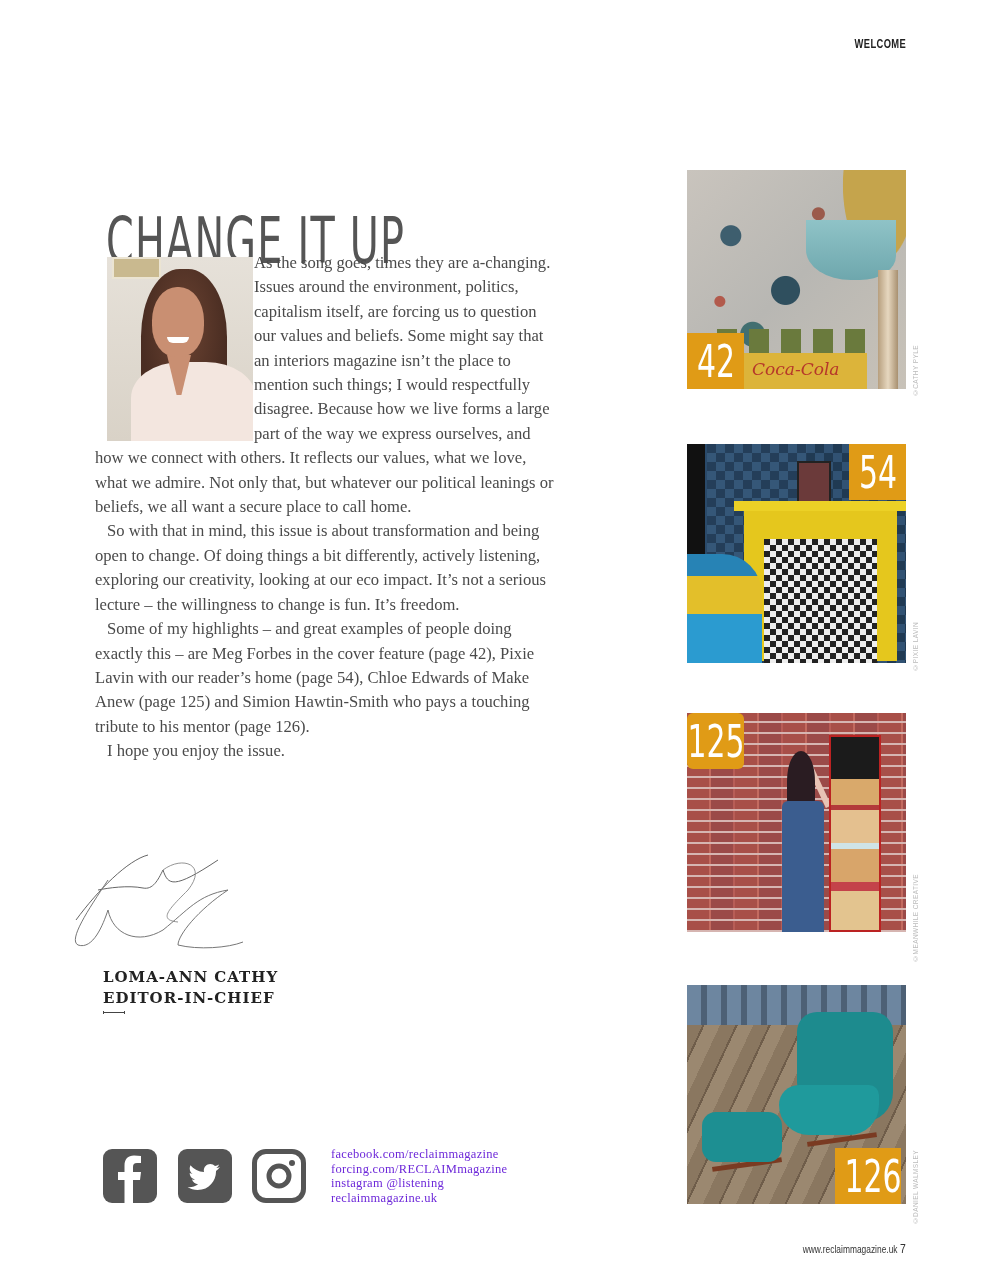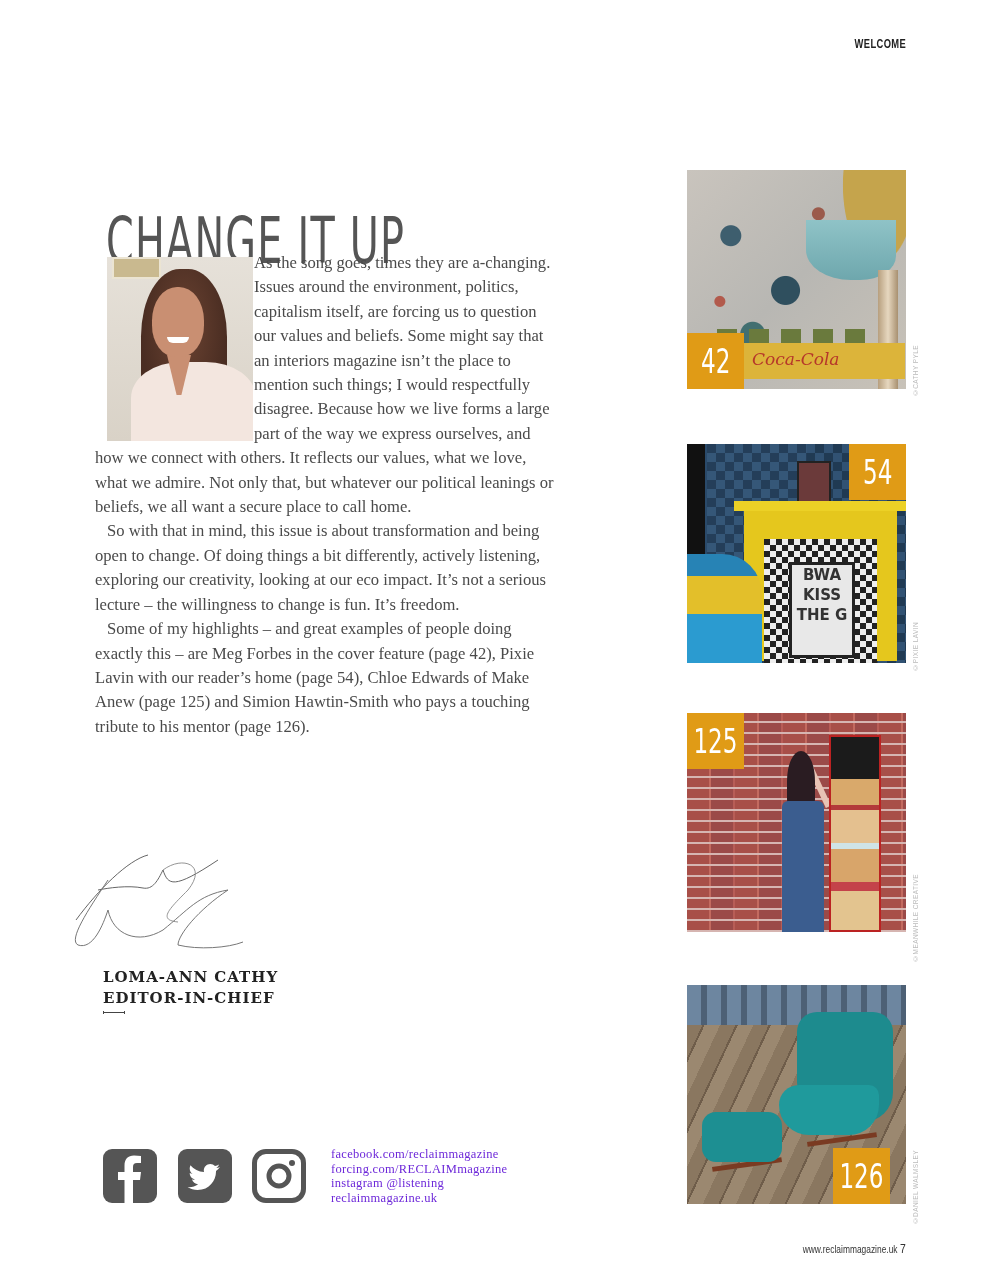--- a/index.html
+++ b/index.html
@@ -29,36 +29,36 @@
   .editor-rule::before { left: 0; } .editor-rule::after { right: 0; }
 
   .social-icon { position: absolute; top: 1149px; width: 54px; height: 54px; border-radius: 9px; }
   .social-fb { left: 103px; background: #555; }
   .social-tw { left: 178px; background: #555; }
   .social-ig { left: 252px; border: 5px solid #555; box-sizing: border-box; border-radius: 14px; }
   .social-links { position: absolute; left: 331px; top: 1147px; font-family: "Liberation Serif", serif; font-size: 12.5px; line-height: 14.6px; color: #6d28d9; letter-spacing: 0.3px; }
   .social-links div { white-space: nowrap; }
 
   .thumb { position: absolute; left: 687px; width: 219px; height: 219px; overflow: hidden; }
-  .badge { position: absolute; width: 57px; height: 56px; background: #e09b16; color: #fff; font-family: "DejaVu Sans", sans-serif; font-size: 34px; display: flex; align-items: center; justify-content: center; }
+  .badge { position: absolute; width: 57px; height: 56px; background: #e09b16; color: #fff; font-family: "DejaVu Sans", sans-serif; font-size: 44px; display: flex; align-items: center; justify-content: center; }
   .badge span { display: inline-block; transform: scaleX(0.68); }
   .credit { position: absolute; left: 912px; font-family: "Liberation Sans", sans-serif; font-size: 6.5px; color: #bbb; writing-mode: vertical-rl; transform: rotate(180deg); letter-spacing: 0.4px; white-space: nowrap; }
 
   
   .t1 { top: 170px; background:
     radial-gradient(circle at 20% 30%, #3e5e6e 0 10px, transparent 11px),
     radial-gradient(circle at 45% 55%, #2f4f5e 0 14px, transparent 15px),
     radial-gradient(circle at 30% 75%, #416f70 0 12px, transparent 13px),
     radial-gradient(circle at 60% 20%, #9b5a4b 0 6px, transparent 7px),
     radial-gradient(circle at 15% 60%, #b25a4c 0 5px, transparent 6px),
     linear-gradient(135deg, #c9c4bd 0%, #b8b7b3 50%, #c8c2b8 100%); }
   .t1 .shade { position: absolute; right: 0; top: 0; width: 90px; height: 150px; background: radial-gradient(ellipse at 70% 10%, #c5a44c 0 40%, transparent 41%); }
   .t1 .feathers { position: absolute; right: 10px; top: 50px; width: 90px; height: 60px; background: linear-gradient(180deg, #8fc3c7, #6ea7ad); border-radius: 0 0 40% 50%; }
   .t1 .lampbase { position: absolute; right: 8px; top: 100px; width: 20px; height: 119px; background: linear-gradient(90deg, #b79f7e, #e6d7bf, #a89070); }
-  .t1 .crate { position: absolute; left: 57px; bottom: 10px; width: 161px; height: 36px; background: #dcb43a; }
+  .t1 .crate { position: absolute; left: 57px; bottom: 0; width: 123px; height: 36px; background: #dcb43a; }
   .t1 .crate span { position: absolute; left: 8px; top: 6px; font-family: "DejaVu Serif", serif; font-style: italic; font-size: 17px; color: #b6372a; }
   .t1 .plants { position: absolute; left: 30px; bottom: 36px; width: 160px; height: 24px; background: repeating-linear-gradient(90deg, #6a7a3d 0 20px, transparent 20px 32px); }
 
   
   .t2 { top: 444px; background: linear-gradient(90deg, #111 0 18px, #2a4a6a 18px 55%, #1f3f5c 55%); }
   .t2 .tiles { position: absolute; left: 20px; top: 0; width: 199px; height: 219px; background: repeating-conic-gradient(#3d5f82 0 25%, #20364d 0 50%) 0 0/18px 18px; opacity: 0.6; }
   .t2 .mantel { position: absolute; left: 47px; top: 57px; width: 172px; height: 10px; background: #ecd126; }
   .t2 .frieze { position: absolute; left: 57px; top: 67px; width: 152px; height: 28px; background: #e5c71d; }
   .t2 .legL { position: absolute; left: 57px; top: 67px; width: 20px; height: 150px; background: #e5c71d; }
   .t2 .legR { position: absolute; left: 190px; top: 67px; width: 20px; height: 150px; background: #e5c71d; }
@@ -104,20 +104,21 @@
   <div class="neck"></div>
   <div class="face"></div>
   <div class="smile"></div>
 </div>
 
 <div class="body-text">
   <div class="float-spacer"></div>
   <p>As the song goes, times they are a-changing. Issues around the environment, politics, capitalism itself, are forcing us to question our values and beliefs. Some might say that an interiors magazine isn’t the place to mention such things; I would respectfully disagree. Because how we live forms a large part of the way we express ourselves, and how we connect with others. It reflects our values, what we love, what we admire. Not only that, but whatever our political leanings or beliefs, we all want a secure place to call home.</p>
   <p class="indent">So with that in mind, this issue is about transformation and being open to change. Of doing things a bit differently, actively listening, exploring our creativity, looking at our eco impact. It’s not a serious lecture – the willingness to change is fun. It’s freedom.</p>
   <p class="indent">Some of my highlights – and great examples of people doing exactly this – are Meg Forbes in the cover feature (page 42), Pixie Lavin with our reader’s home (page 54), Chloe Edwards of Make Anew (page 125) and Simion Hawtin-Smith who pays a touching tribute to his mentor (page 126).</p>
+  <p class="indent">I hope you enjoy the issue.</p>
 </div>
 
 <svg class="signature" viewBox="0 0 180 110">
   <path d="M8 70 C 30 40, 60 10, 80 5 M 30 40 C 40 38, 60 35, 75 38 C 85 40, 90 30, 95 20 C 100 35, 105 40, 150 10" stroke="#666" stroke-width="1" fill="none"></path>
   <path d="M40 30 C 20 60, 0 90, 10 95 C 25 100, 35 75, 40 60 C 45 85, 70 95, 95 80 C 120 60, 130 45, 160 40 C 130 60, 110 85, 110 95 C 130 100, 160 98, 175 92" stroke="#777" stroke-width="1" fill="none"></path>
   <path d="M95 20 C 115 5, 140 15, 120 40 C 100 60, 90 70, 110 72" stroke="#888" stroke-width="0.9" fill="none"></path>
 </svg>
 
 <div class="editor-name">
   <div>LOMA-ANN CATHY</div>
@@ -164,50 +165,49 @@
 <div class="credit" style="top:345px;">©CATHY PYLE</div>
 
 <div class="thumb t2">
   <div class="tiles"></div>
   <div class="portraitpic"></div>
   <div class="mantel"></div>
   <div class="frieze"></div>
   <div class="legL"></div>
   <div class="legR"></div>
   <div class="inner"></div>
-  <div class="sign">BWA KISS THE G</div>
   <div class="chair"></div>
   <div class="badge" style="right:0; top:0;">
       <span>54</span>
     </div>
 </div>
 <div class="credit" style="top:622px;">©PIXIE LAVIN</div>
 
 <div class="thumb t3">
   <div class="person">
     <div class="arm"></div>
     <div class="hairp"></div>
     <div class="dress"></div>
   </div>
   <div class="cabinet"></div>
-  <div class="badge" style="left:0; top:0;">
+  <div class="badge" style="left:0; top:0;border-radius:6px;">
       <span>125</span>
     </div>
 </div>
 <div class="credit" style="top:874px;">©MEANWHILE CREATIVE</div>
 
 <div class="thumb t4">
   <div class="wallcols"></div>
   <div class="floor"></div>
   <div class="baseB"></div>
   <div class="chairback"></div>
   <div class="chairseat"></div>
   <div class="baseA"></div>
   <div class="ottoman"></div>
-  <div class="badge" style="right:16px; bottom:0;">
+  <div class="badge" style="right:5px; bottom:0;padding-left:9px;">
       <span>126</span>
     </div>
 </div>
 <div class="credit" style="top:1150px;">©DANIEL WALMSLEY</div>
 
 <div class="footer">
   <span>www.reclaimmagazine.uk</span><span class="page-num">7</span>
 </div>
 
 </body></html>

